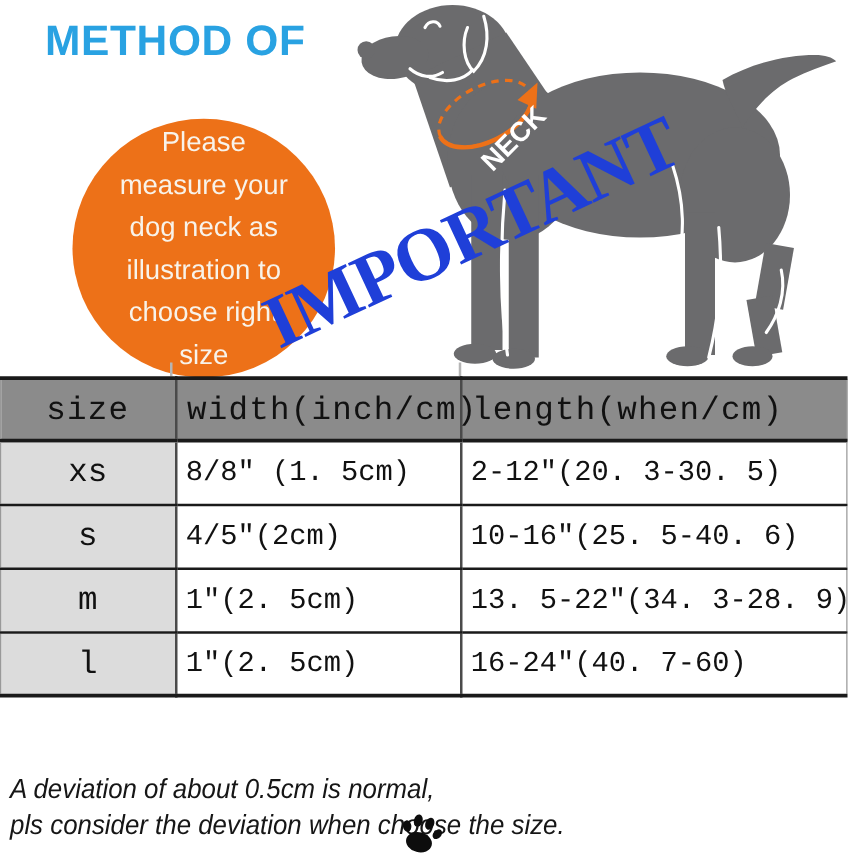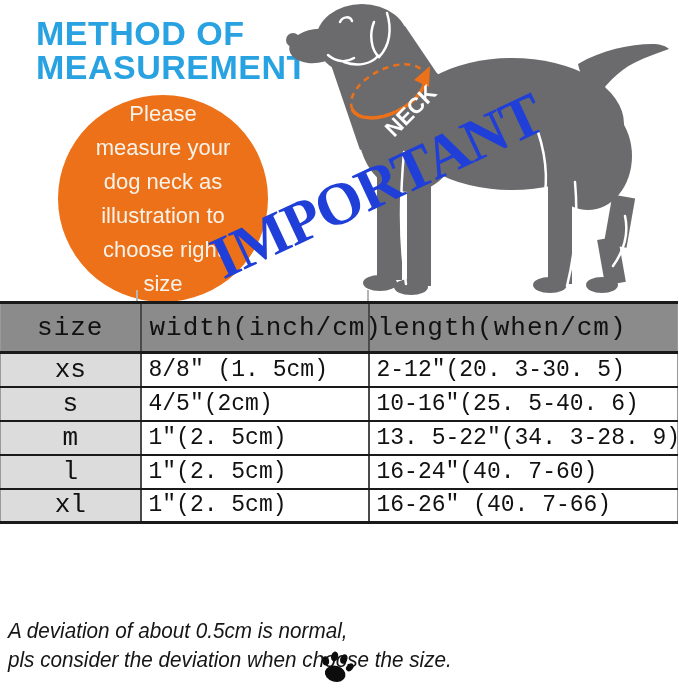--- a/index.html
+++ b/index.html
@@ -56,21 +56,21 @@
   table.size-table col.c3 { width:309px; }
   table.size-table th {
     height:50px; background:var(--table-header-bg);
     font-weight:normal; font-size:26px; letter-spacing:1px;
     border-bottom:3px solid var(--table-border-dark);
     border-right:2px solid var(--table-border-mid);
     text-align:left; padding-left:8px;
   }
   table.size-table th.size-col { text-align:center; padding-left:0; }
   table.size-table td {
-    height:34px; background:#ffffff; font-size:23px;
+    height:51px; background:#ffffff; font-size:23px;
     border-bottom:2px solid var(--table-border-dark);
     border-right:2px solid var(--table-border-mid);
     padding-left:7px; white-space:nowrap; overflow:hidden;
   }
   table.size-table td.size-col {
     background:var(--table-label-bg); text-align:center; padding-left:0; font-size:26px;
   }
   table.size-table th:last-child, table.size-table td:last-child { border-right:none; }
   .footer { position:absolute; left:8px; top:616px; width:660px; color:#161616; }
   .footer .f-line {
@@ -79,21 +79,20 @@
   }
   .paw-svg { position:absolute; left:318px; top:648px; width:38px; height:38px; }
 </style>
 </head>
 <body>
 
 <div class="canvas">
 
   <div class="heading">
     <div>METHOD OF</div>
-    <div>MEASUREMENT</div>
   </div>
 
   <div class="note-circle">
     <div class="circle-text">Please
 measure your
 dog neck as
 illustration to
 choose right
 size</div>
   </div>
@@ -168,25 +167,20 @@
         <tr>
           <td class="size-col">m</td>
           <td>1″(2. 5cm)</td>
           <td>13. 5-22″(34. 3-28. 9)</td>
         </tr>
         <tr>
           <td class="size-col">l</td>
           <td>1″(2. 5cm)</td>
           <td>16-24″(40. 7-60)</td>
         </tr>
-        <tr>
-          <td class="size-col">xl</td>
-          <td>1″(2. 5cm)</td>
-          <td>16-26″ (40. 7-66)</td>
-        </tr>
       </tbody>
   </table>
 
   <div class="footer">
     <div class="f-line">A deviation of about 0.5cm is normal,</div>
     <div class="f-line">pls consider the deviation when choose the size.</div>
   </div>
 
   <svg class="paw-svg" viewBox="0 0 38 38">
     <g transform="rotate(15 19 19)" fill="#0d0d0d">

